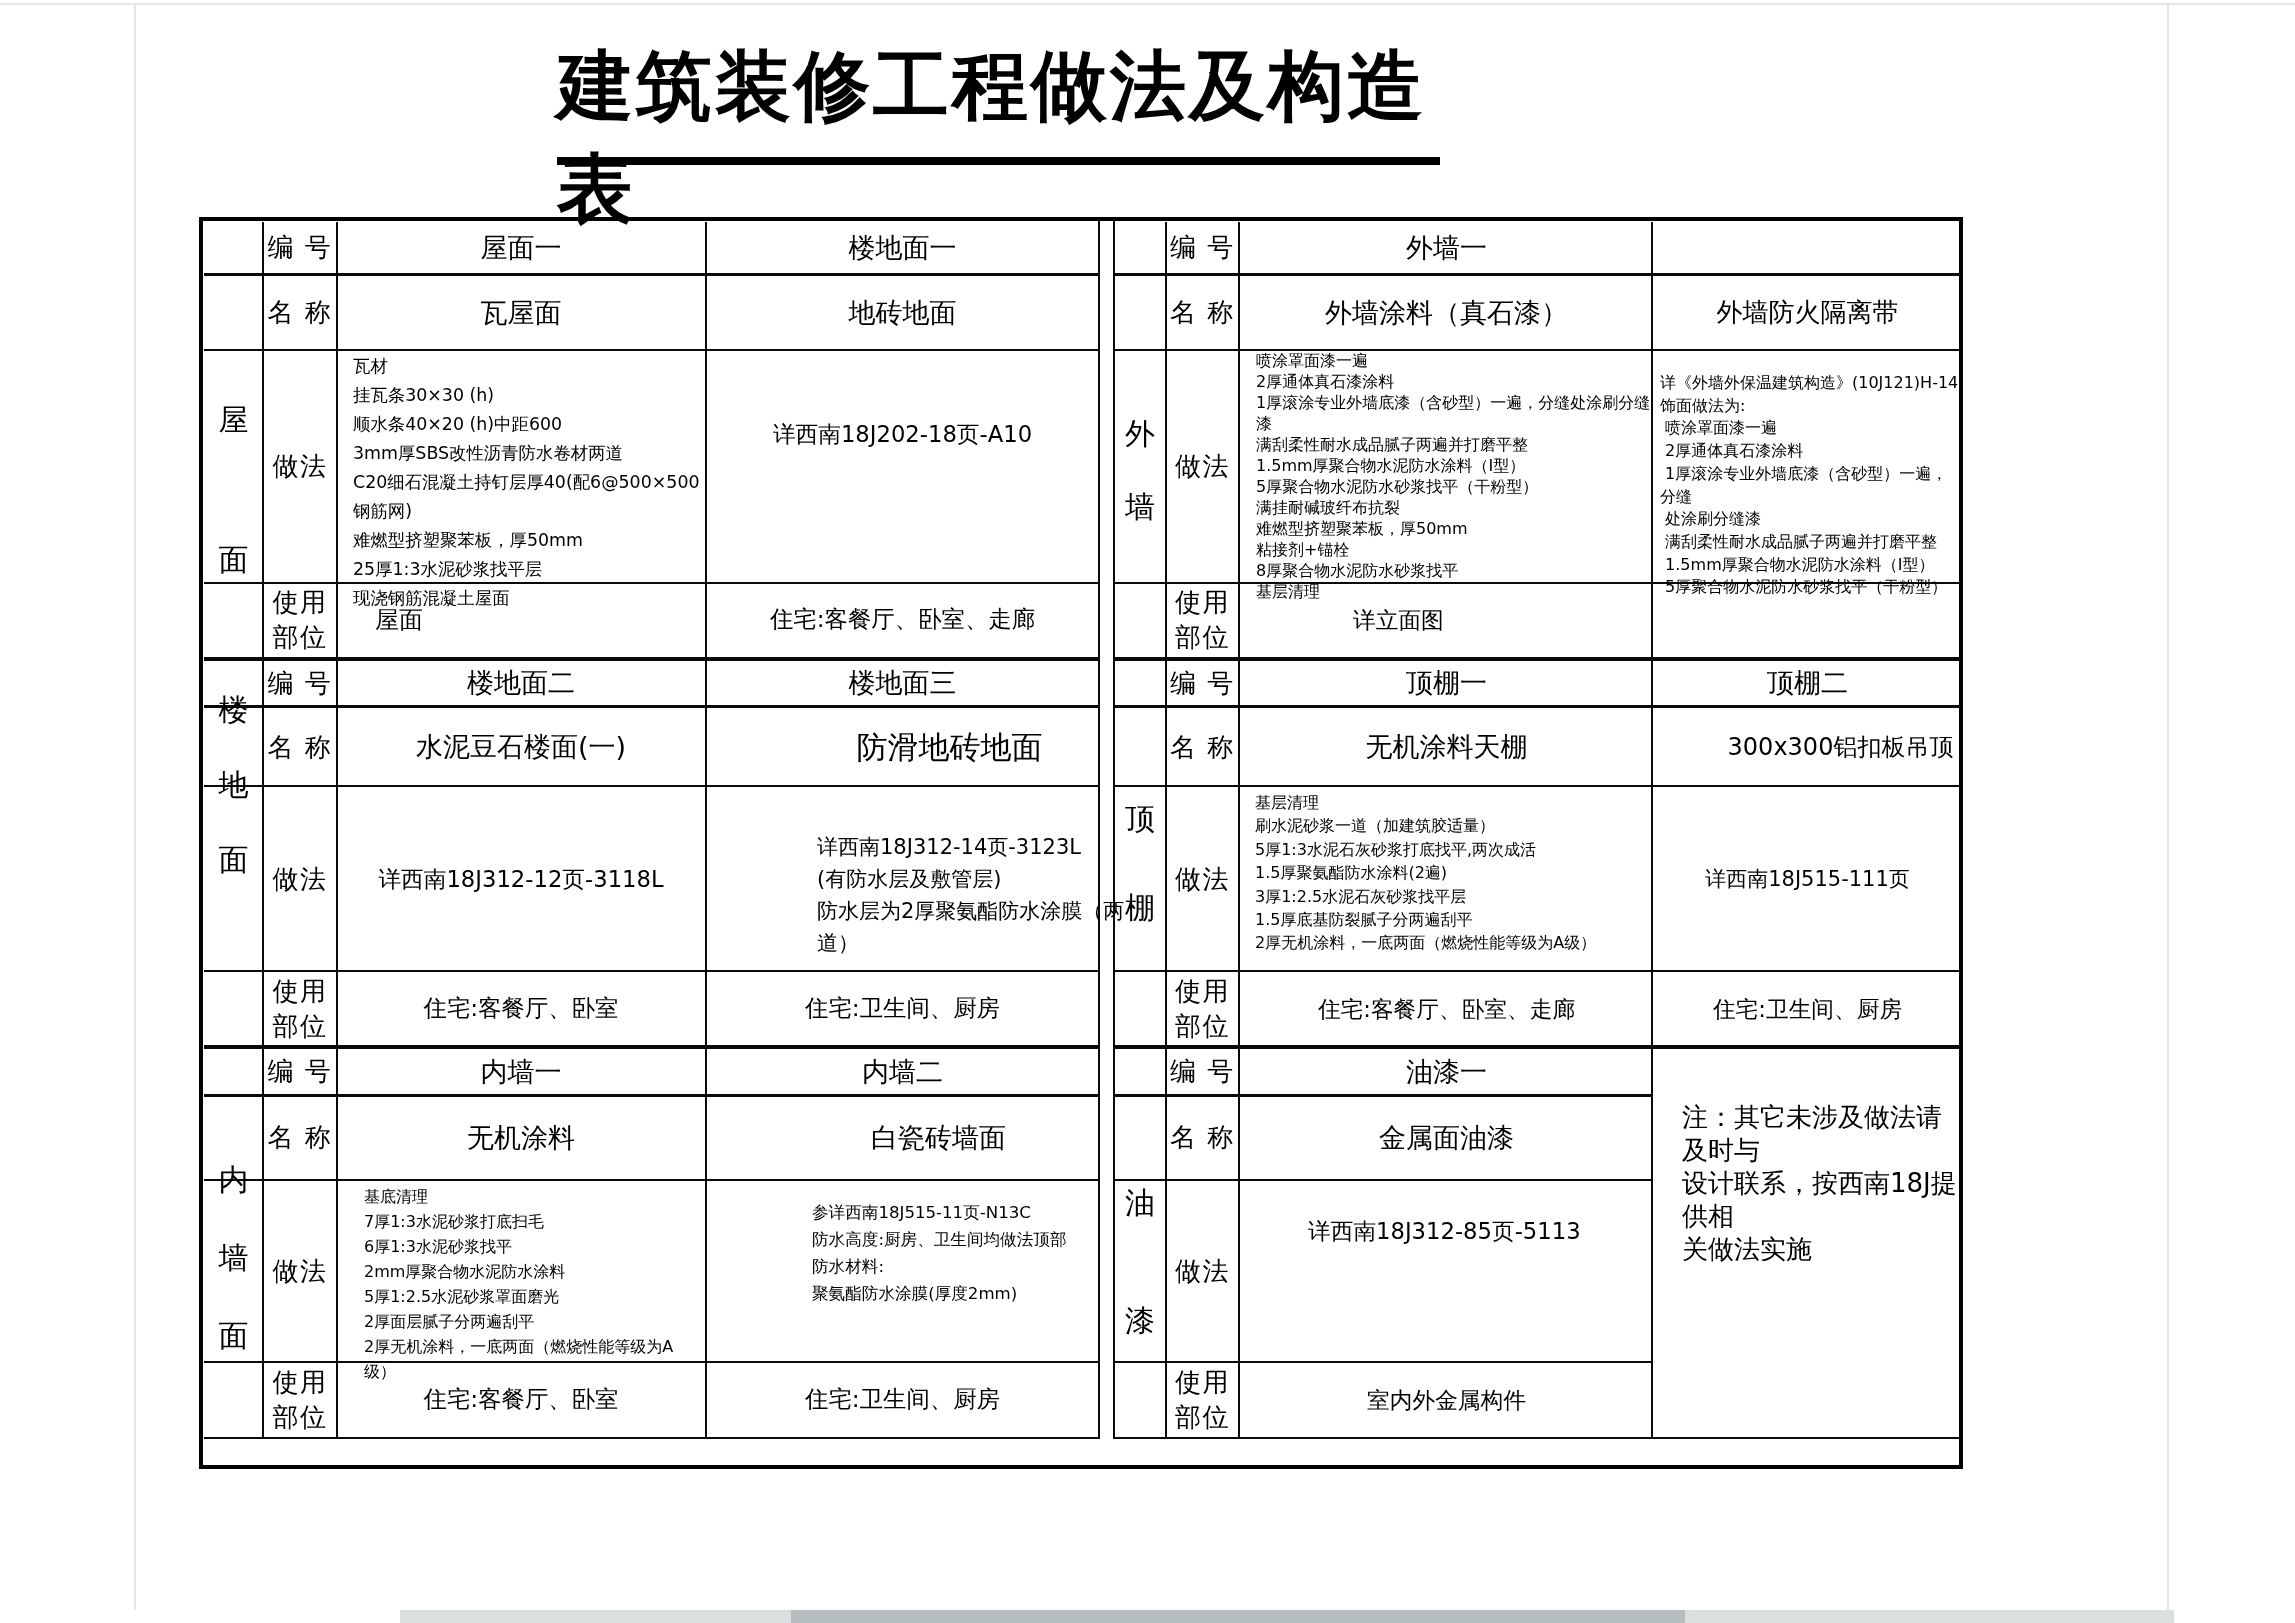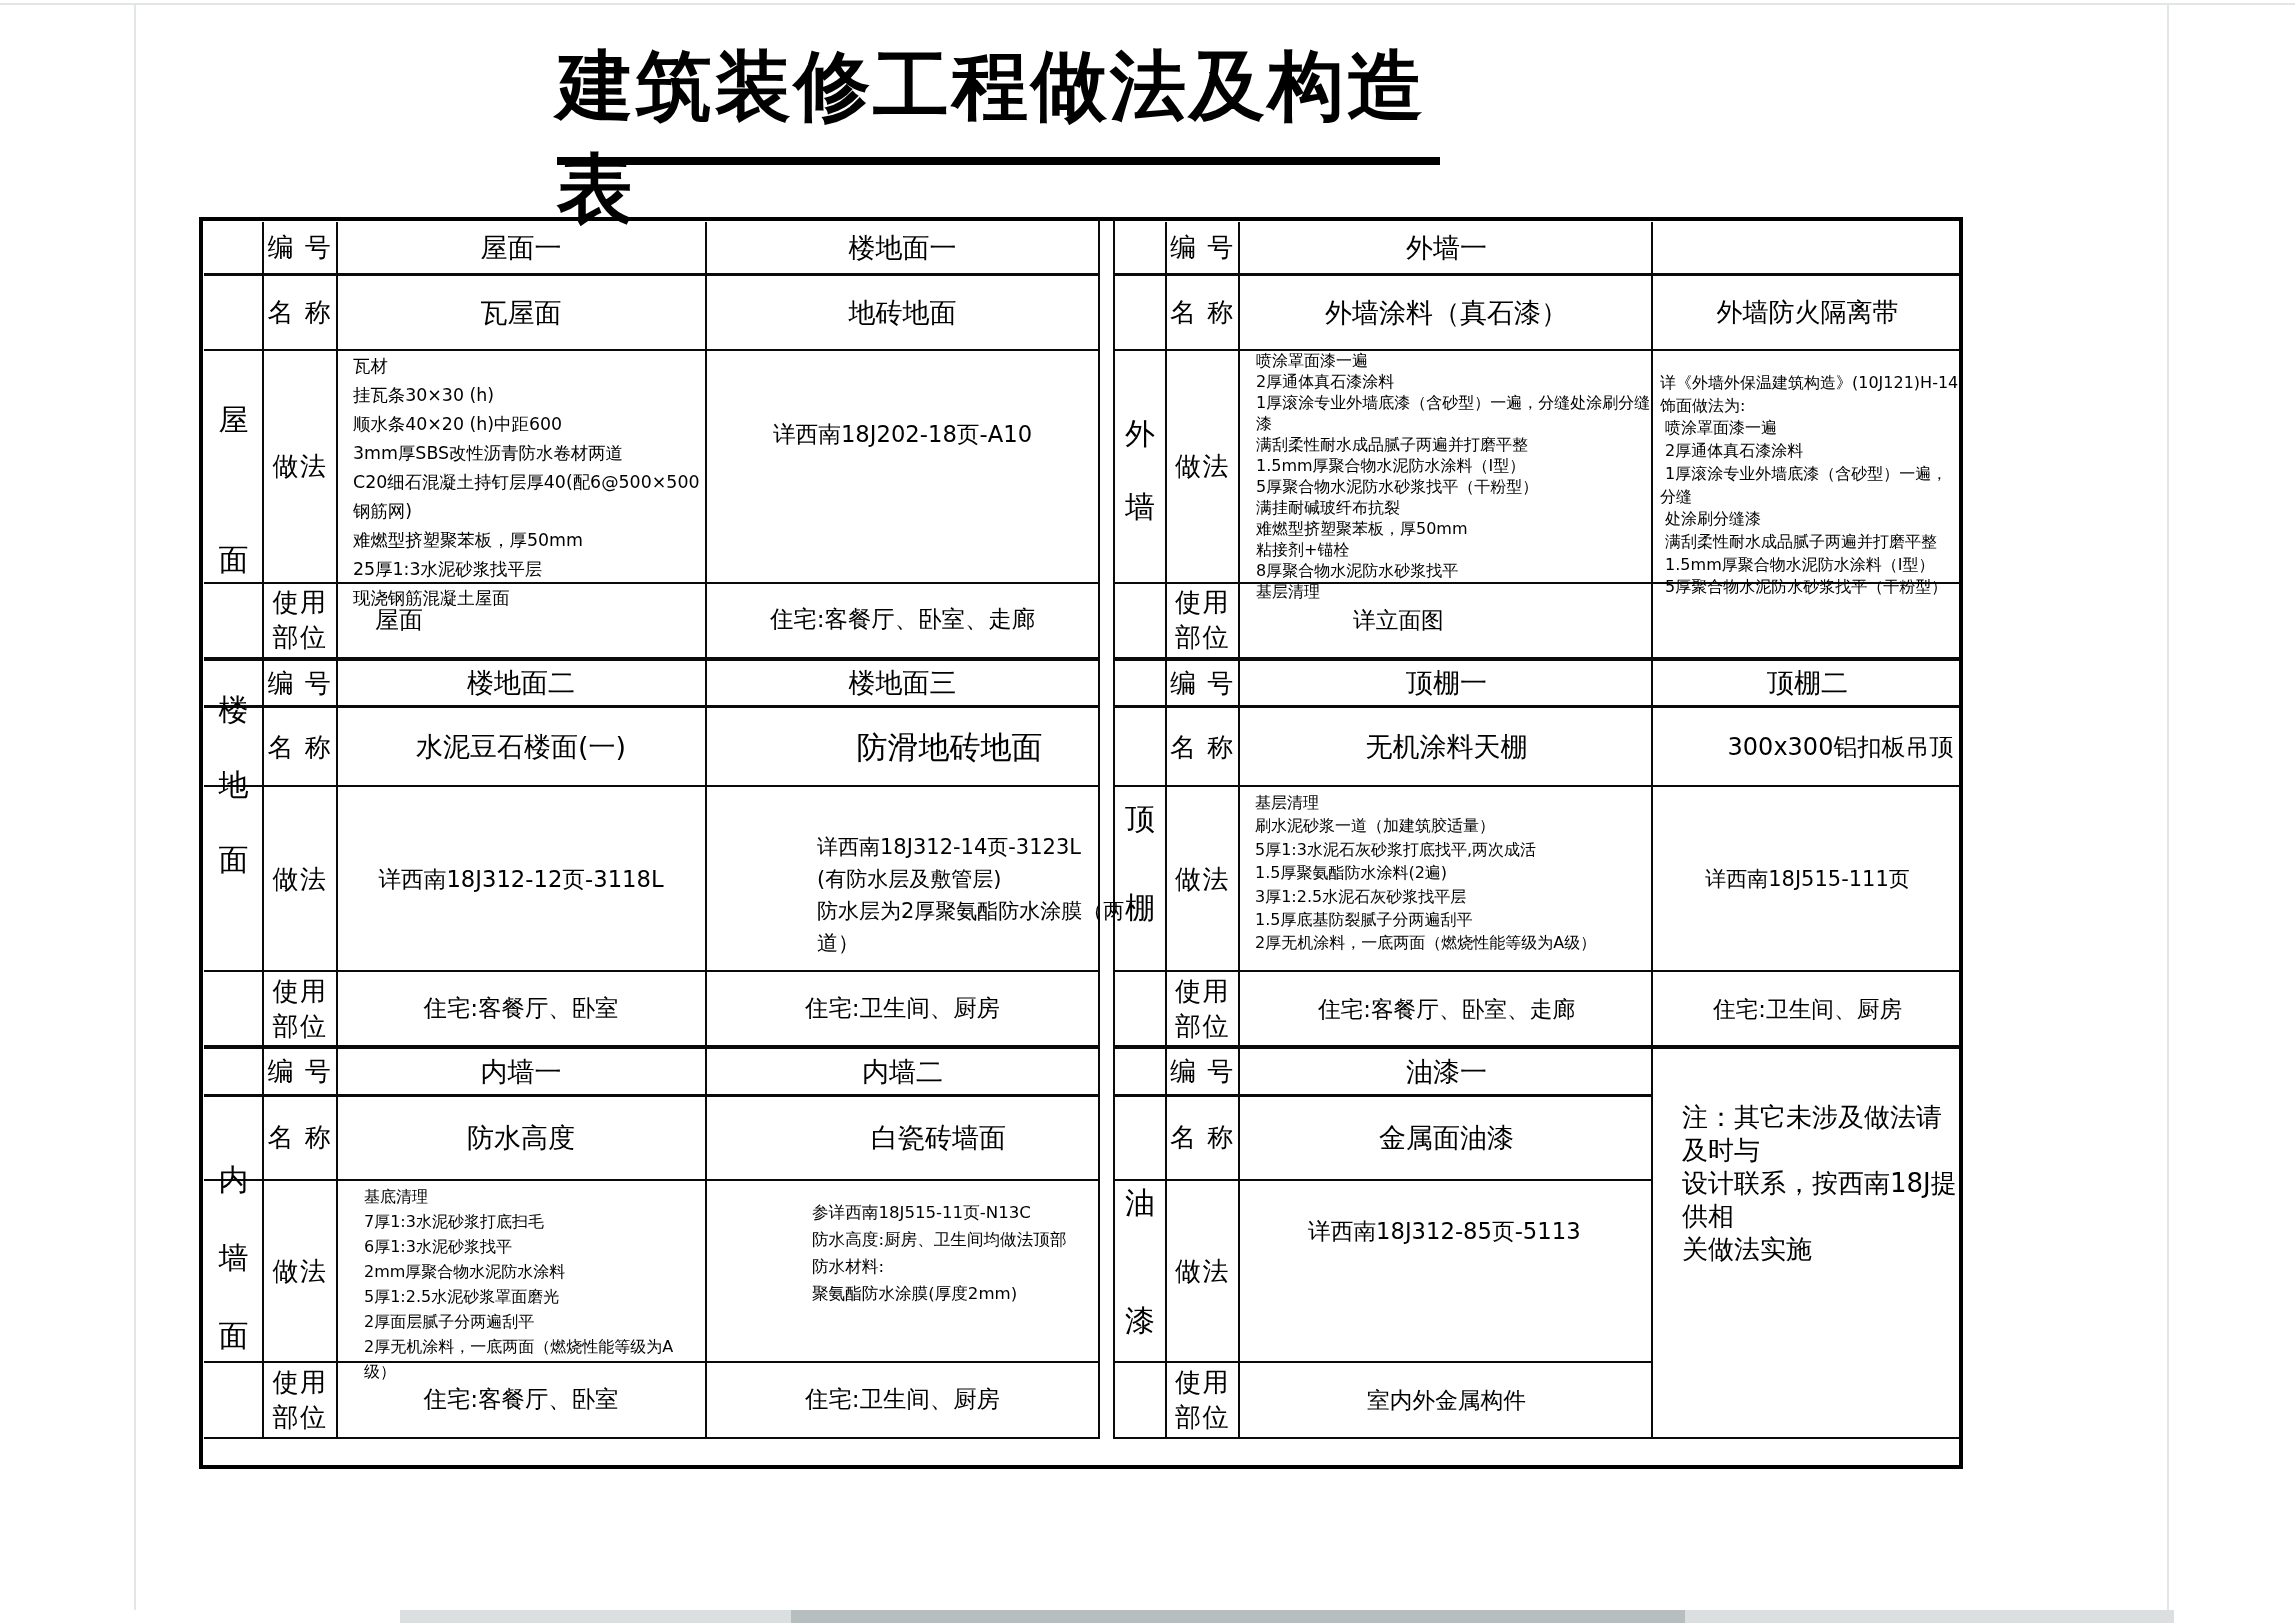--- a/index.html
+++ b/index.html
@@ -110,21 +110,21 @@
 防水层为2厚聚氨酯防水涂膜（两道）</div>
 <div class="lbl" style="left:264px;top:973px;width:72px;height:72px;line-height:35px;">使用
 部位</div>
 <div class="cell" style="left:337px;top:973px;width:368px;height:72px;font-size:23.4px;">住宅:客餐厅、卧室</div>
 <div class="cell" style="left:707px;top:973px;width:391px;height:72px;font-size:23.4px;">住宅:卫生间、厨房</div>
 
 <div class="lbl" style="left:264px;top:1049px;width:72px;height:45px;">编 号</div>
 <div class="cell" style="left:337px;top:1049px;width:368px;height:45px;font-size:27px;">内墙一</div>
 <div class="cell" style="left:707px;top:1049px;width:391px;height:45px;font-size:27px;">内墙二</div>
 <div class="lbl" style="left:264px;top:1096px;width:72px;height:83px;">名 称</div>
-<div class="cell" style="left:337px;top:1096px;width:368px;height:83px;font-size:27px;">防水高度</div>
+<div class="cell" style="left:337px;top:1096px;width:368px;height:83px;font-size:27px;">无机涂料</div>
 <div class="cell" style="left:707px;top:1096px;width:391px;height:83px;font-size:27px;margin-left:36px;">白瓷砖墙面</div>
 <div class="lbl" style="left:264px;top:1182px;width:72px;height:179px;">做法</div>
 <div class="blk" style="left:364px;top:1184px;width:340px;font-size:16px;line-height:25px;">基底清理
 7厚1:3水泥砂浆打底扫毛
 6厚1:3水泥砂浆找平
 2mm厚聚合物水泥防水涂料
 5厚1:2.5水泥砂浆罩面磨光
 2厚面层腻子分两遍刮平
 2厚无机涂料，一底两面（燃烧性能等级为A级）</div>
 <div class="blk" style="left:812px;top:1199px;width:285px;font-size:16.6px;line-height:27px;">参详西南18J515-11页-N13C

